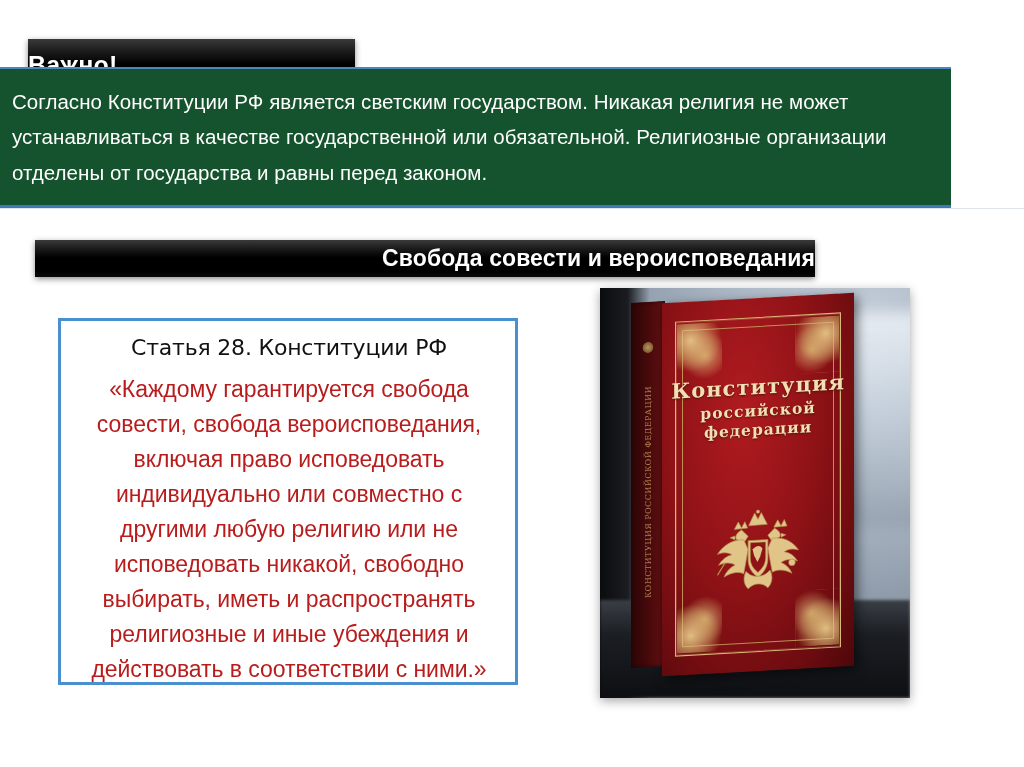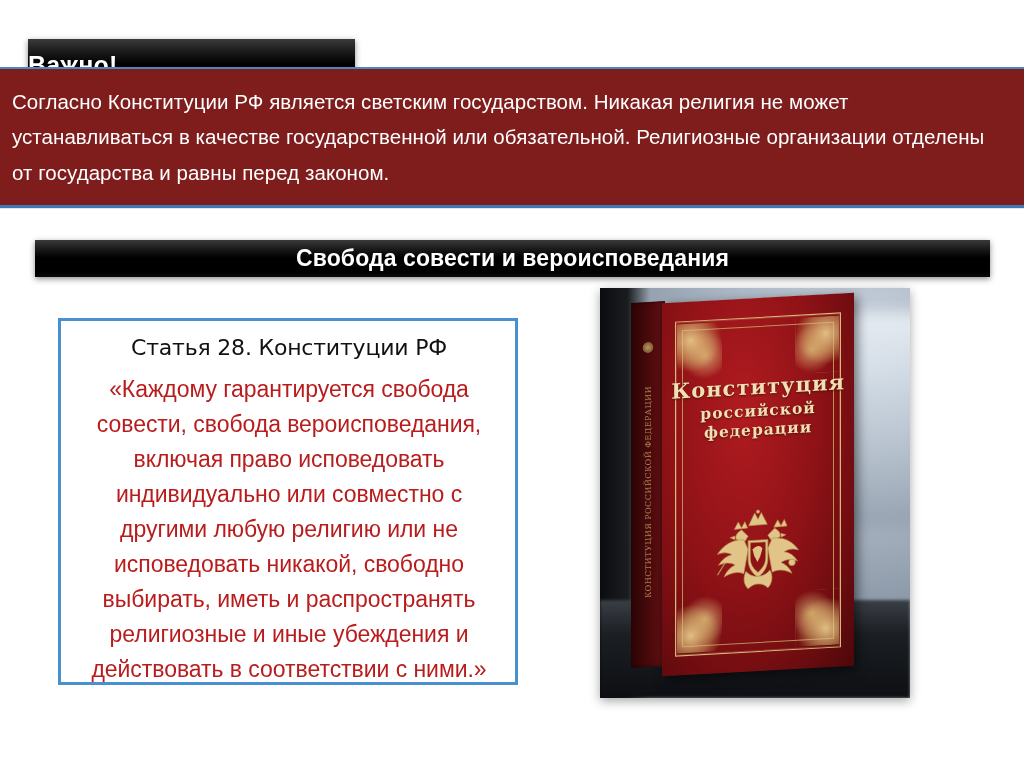--- a/index.html
+++ b/index.html
@@ -40,45 +40,45 @@
     font-weight: bold;
     letter-spacing: 0.2px;
     line-height: 1;
   }
 
   
   #blue-band {
     position: absolute;
     left: 0;
     top: 67px;
-    width: 1024px;
+    width: 951px;
     height: 141px;
-    background: #7f1d1d;
+    background: #14532d;
     border-top: 2px solid #4a86c0;
     border-bottom: 3px solid #3d7ab5;
     box-sizing: border-box;
     display: flex;
     align-items: center;
   }
   #blue-band .band-text {
     color: #ffffff;
     font-size: 20.5px;
     line-height: 1.72;
     padding: 0 18px 0 12px;
     font-weight: 400;
     letter-spacing: 0.05px;
   }
 
   
   #banner-section {
     left: 35px;
     top: 240px;
-    width: 955px;
+    width: 780px;
     height: 37px;
-    justify-content: center;
+    justify-content: flex-end;
   }
   #banner-section .banner-text {
     font-size: 23px;
     font-weight: bold;
     letter-spacing: 0.1px;
     line-height: 1;
   }
 
   
   #article-card {

